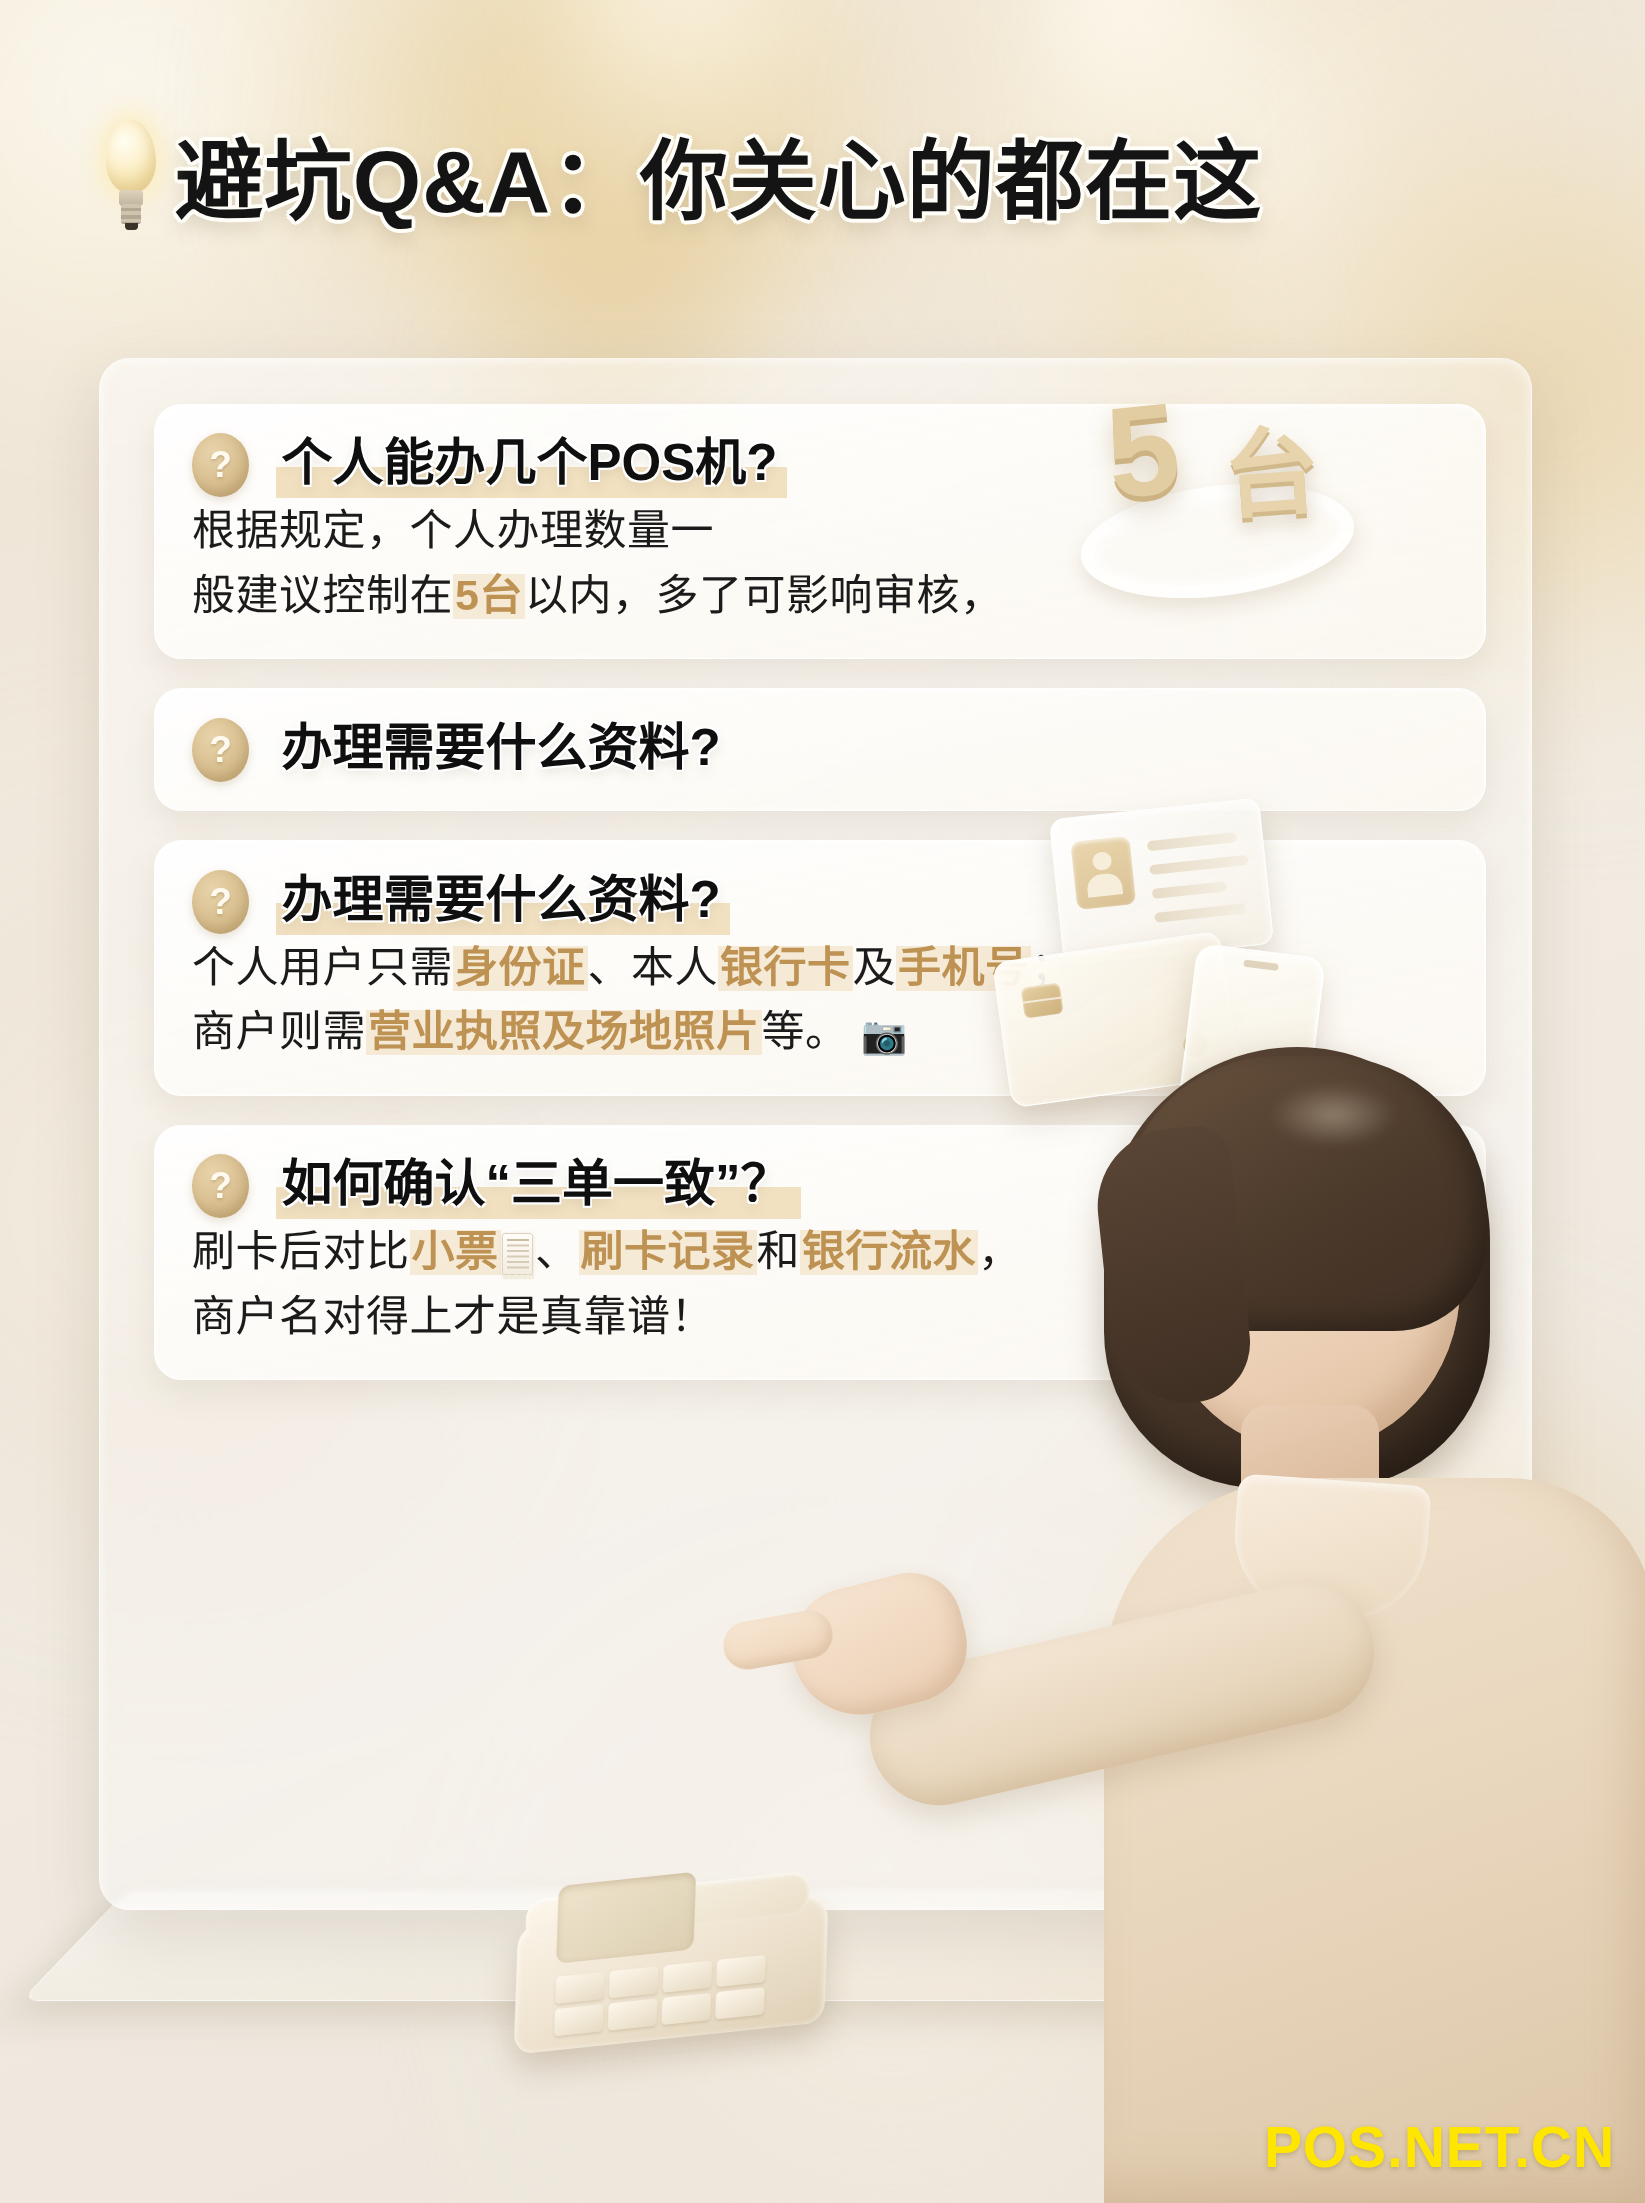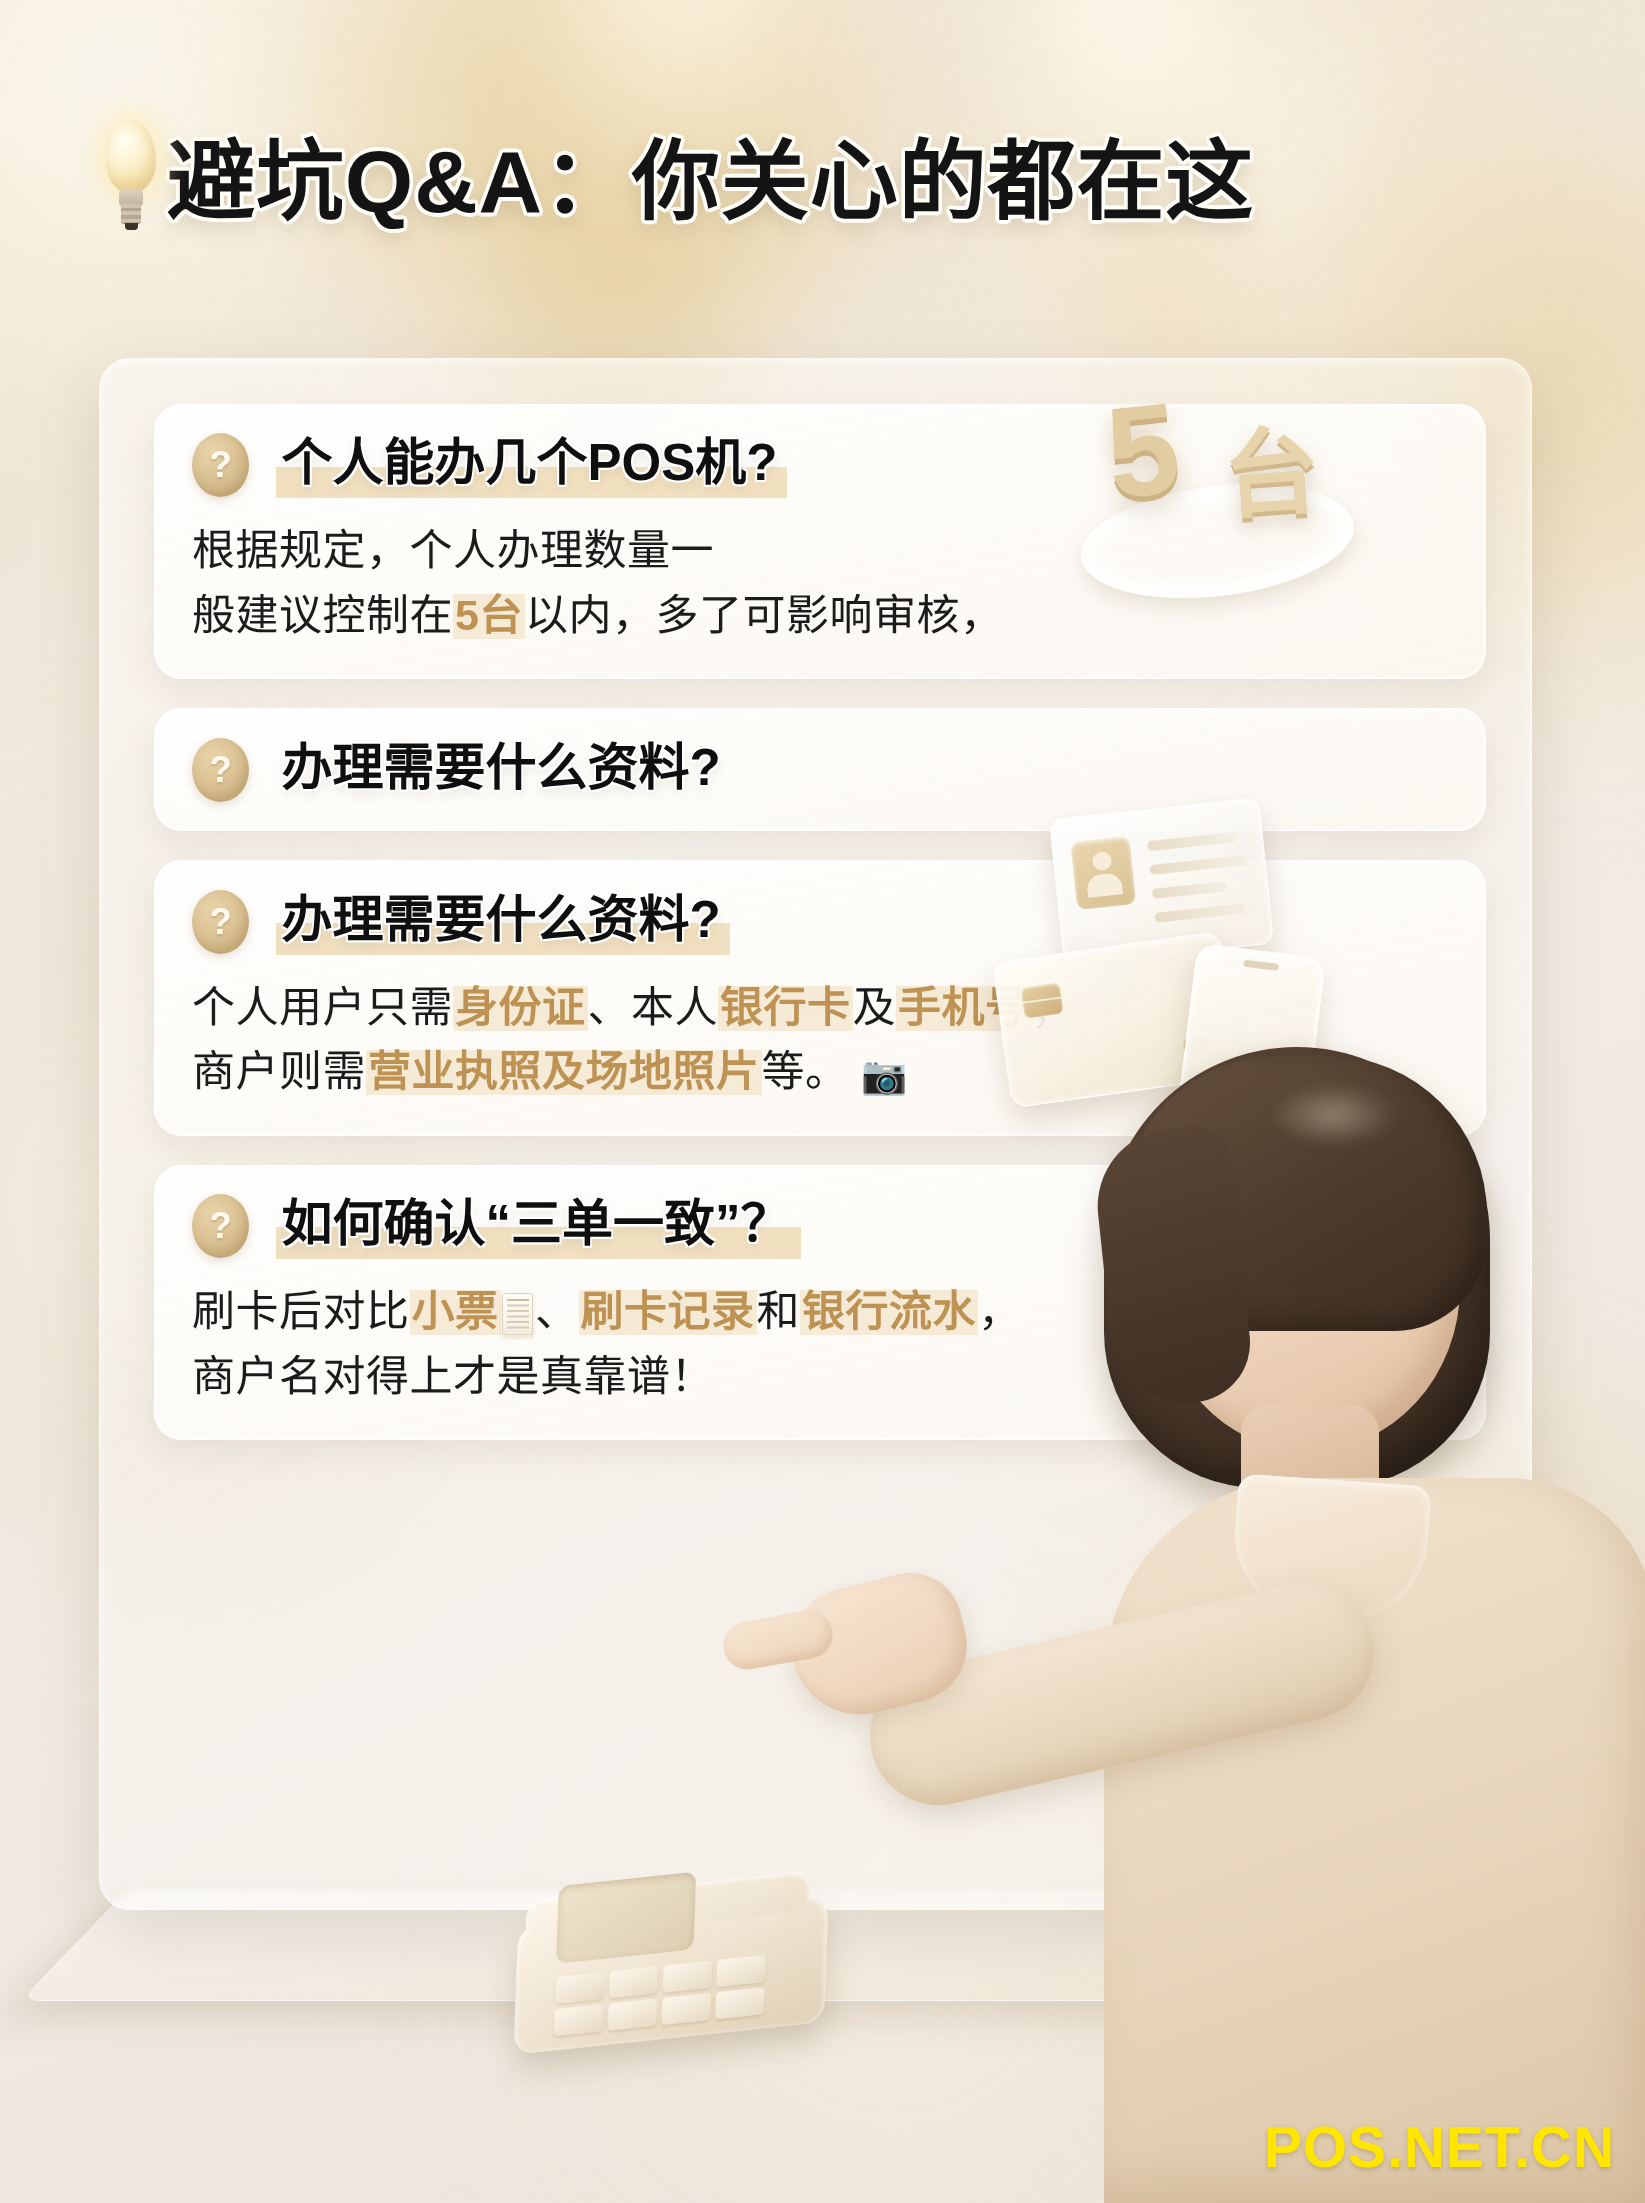--- a/index.html
+++ b/index.html
@@ -62,21 +62,21 @@
     position:absolute;
     left:1084px; top:-55px; width:165px; height:643px;
     background:linear-gradient(180deg,rgba(255,253,245,.95),rgba(236,219,184,.5) 50%,rgba(236,219,184,0));
     filter:blur(48px);
     transform:rotate(-9deg);
   }
 
   
   .title-row{
     position:absolute; left:99px; top:110px;
-    display:flex; align-items:center; gap:4px;
+    display:flex; align-items:center; gap:12px;
     z-index:40;
   }
   .bulb{
     width:64px; height:108px;
     position:relative; flex:none;
   }
   .bulb .glass{
     position:absolute; left:7.3px; top:0; width:50px; height:73px;
     border-radius:50% 50% 46% 46%/58% 58% 42% 42%;
     background:radial-gradient(circle at 36% 30%,#fffdf2 0%,#fdf2cf 38%,#f2dfa4 75%,#e6cf92 100%);
@@ -171,21 +171,20 @@
     line-height:1.15;
     padding:1.8px 9.2px 5.5px 5.5px;
     text-shadow:-1.8px -1.8px 0 #fff,1.8px -1.8px 0 #fff,-1.8px 1.8px 0 #fff,1.8px 1.8px 0 #fff, 0 5.5px 11px rgba(140,118,86,.18);
     margin-left:7px;
   }
   .q-text.hl{
     background:linear-gradient(180deg,rgba(255,255,255,0) 52%,rgba(240,223,189,.95) 52%,rgba(240,223,189,.95) 100%);
   }
 
   .a-text{
-    margin-top:20px;
     font-size:43px;
     line-height:1.50;
     color:#1b1b1b;
     font-weight:500;
     letter-spacing:0.5px;
   }
   .gold{
     color:#bd9253;
     font-weight:700;
     background:linear-gradient(180deg,rgba(244,231,208,0) 6%,rgba(244,231,208,.85) 6%,rgba(244,231,208,.85) 100%);

